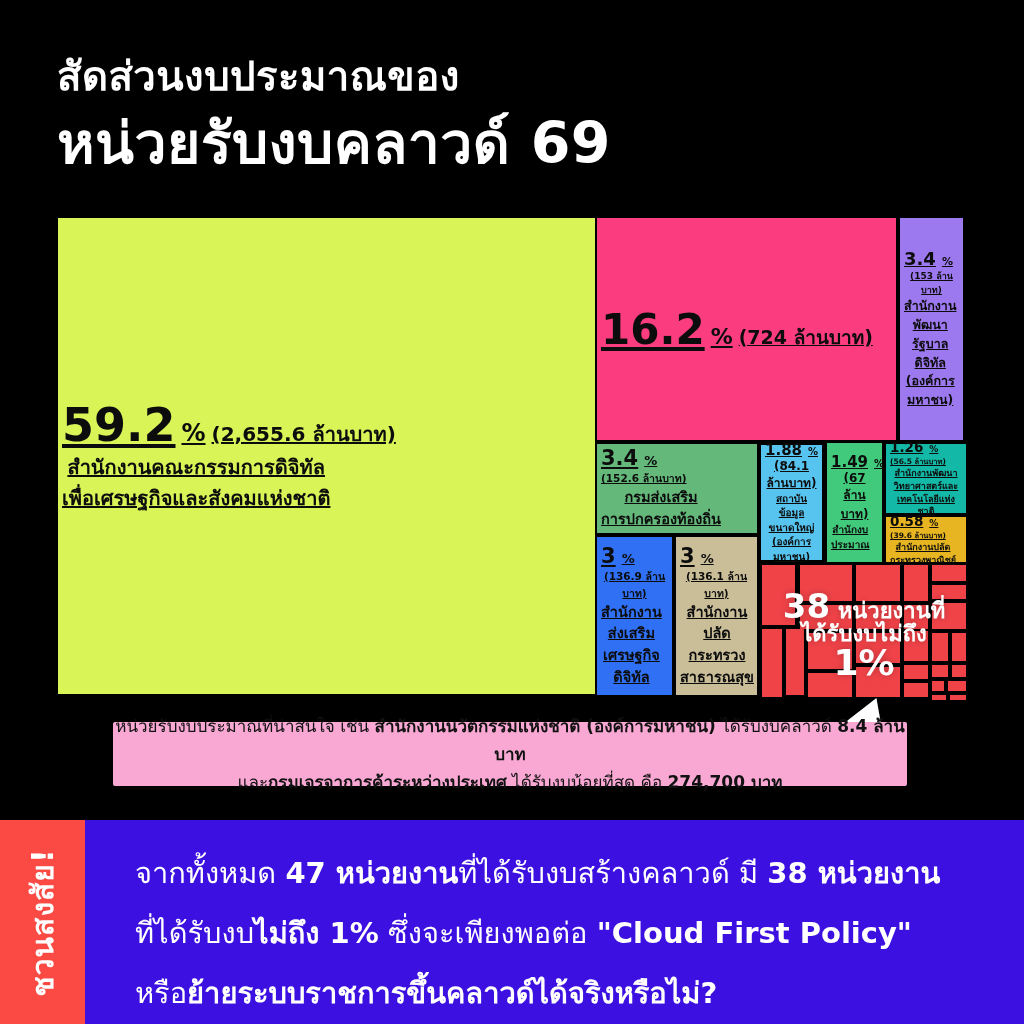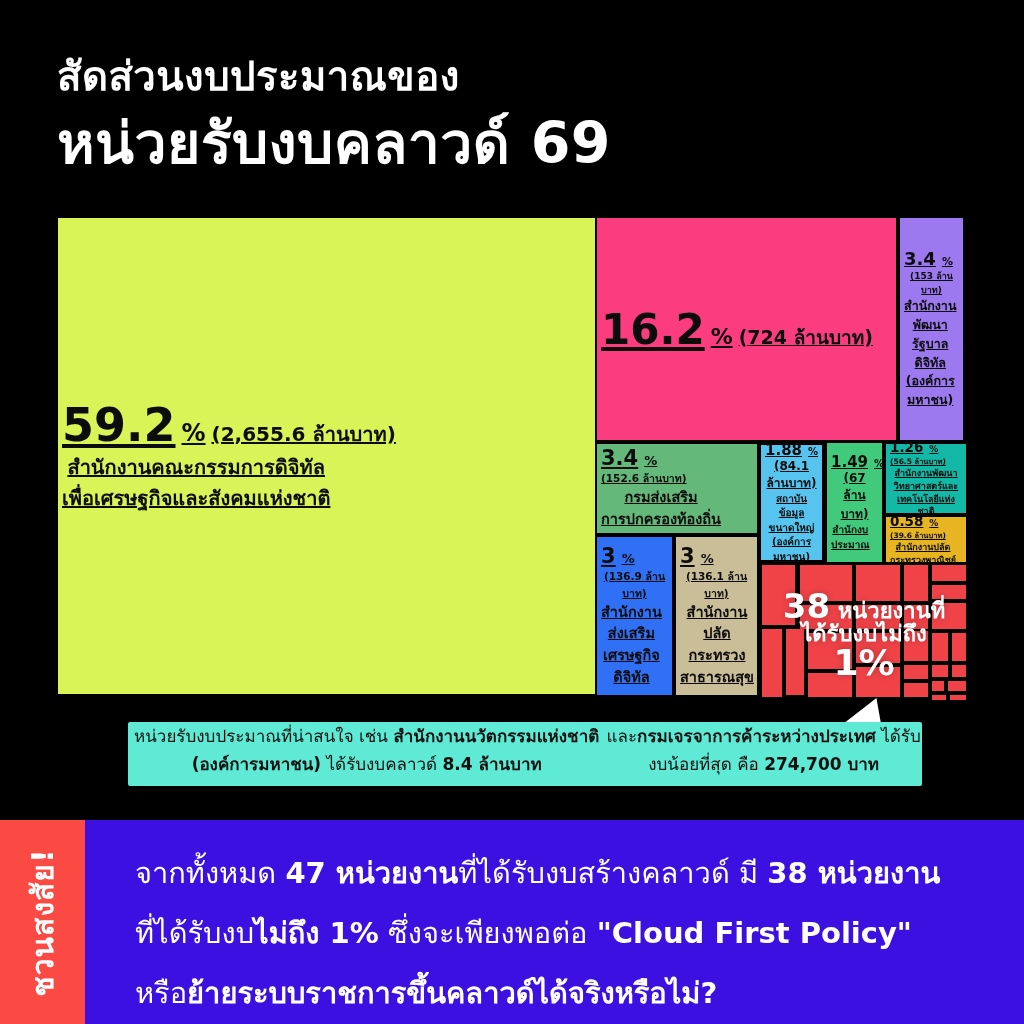--- a/index.html
+++ b/index.html
@@ -34,23 +34,23 @@
   #red-overlay{
     position:absolute;left:18px;top:24px;width:172px;text-align:center;color:#fff;
     font-weight:800;line-height:1.0;text-shadow:0 0 6px rgba(0,0,0,.25);
   }
   #red-overlay .l1{font-size:22px;}
   #red-overlay .l2{font-size:22px;}
   #red-overlay .huge1{font-size:34px;}
   #red-overlay .huge2{font-size:36px;}
   
   #callout{
-    position:absolute;left:113px;top:722px;width:794px;height:64px;background:#5eead4;
-    color:#111;display:flex;flex-direction:row;justify-content:center;text-align:center;
-    font-size:17px;line-height:1.65;border-radius:2px;margin-left:15px;
+    position:absolute;left:113px;top:722px;width:794px;height:64px;background:#f9a8d4;
+    color:#111;display:flex;flex-direction:column;justify-content:center;text-align:center;
+    font-size:17px;line-height:1.65;border-radius:2px;
   }
   #callout .bd{font-weight:800;}
   #pointer{
     position:absolute;left:843px;top:698px;width:38px;height:26px;background:#fff;
     clip-path:polygon(88% 0,100% 100%,0 100%);
   }
   
   #footer-band{position:absolute;left:0;top:820px;width:1024px;height:204px;}
   #footer-tag{
     position:absolute;left:0;top:820px;width:85px;height:204px;

